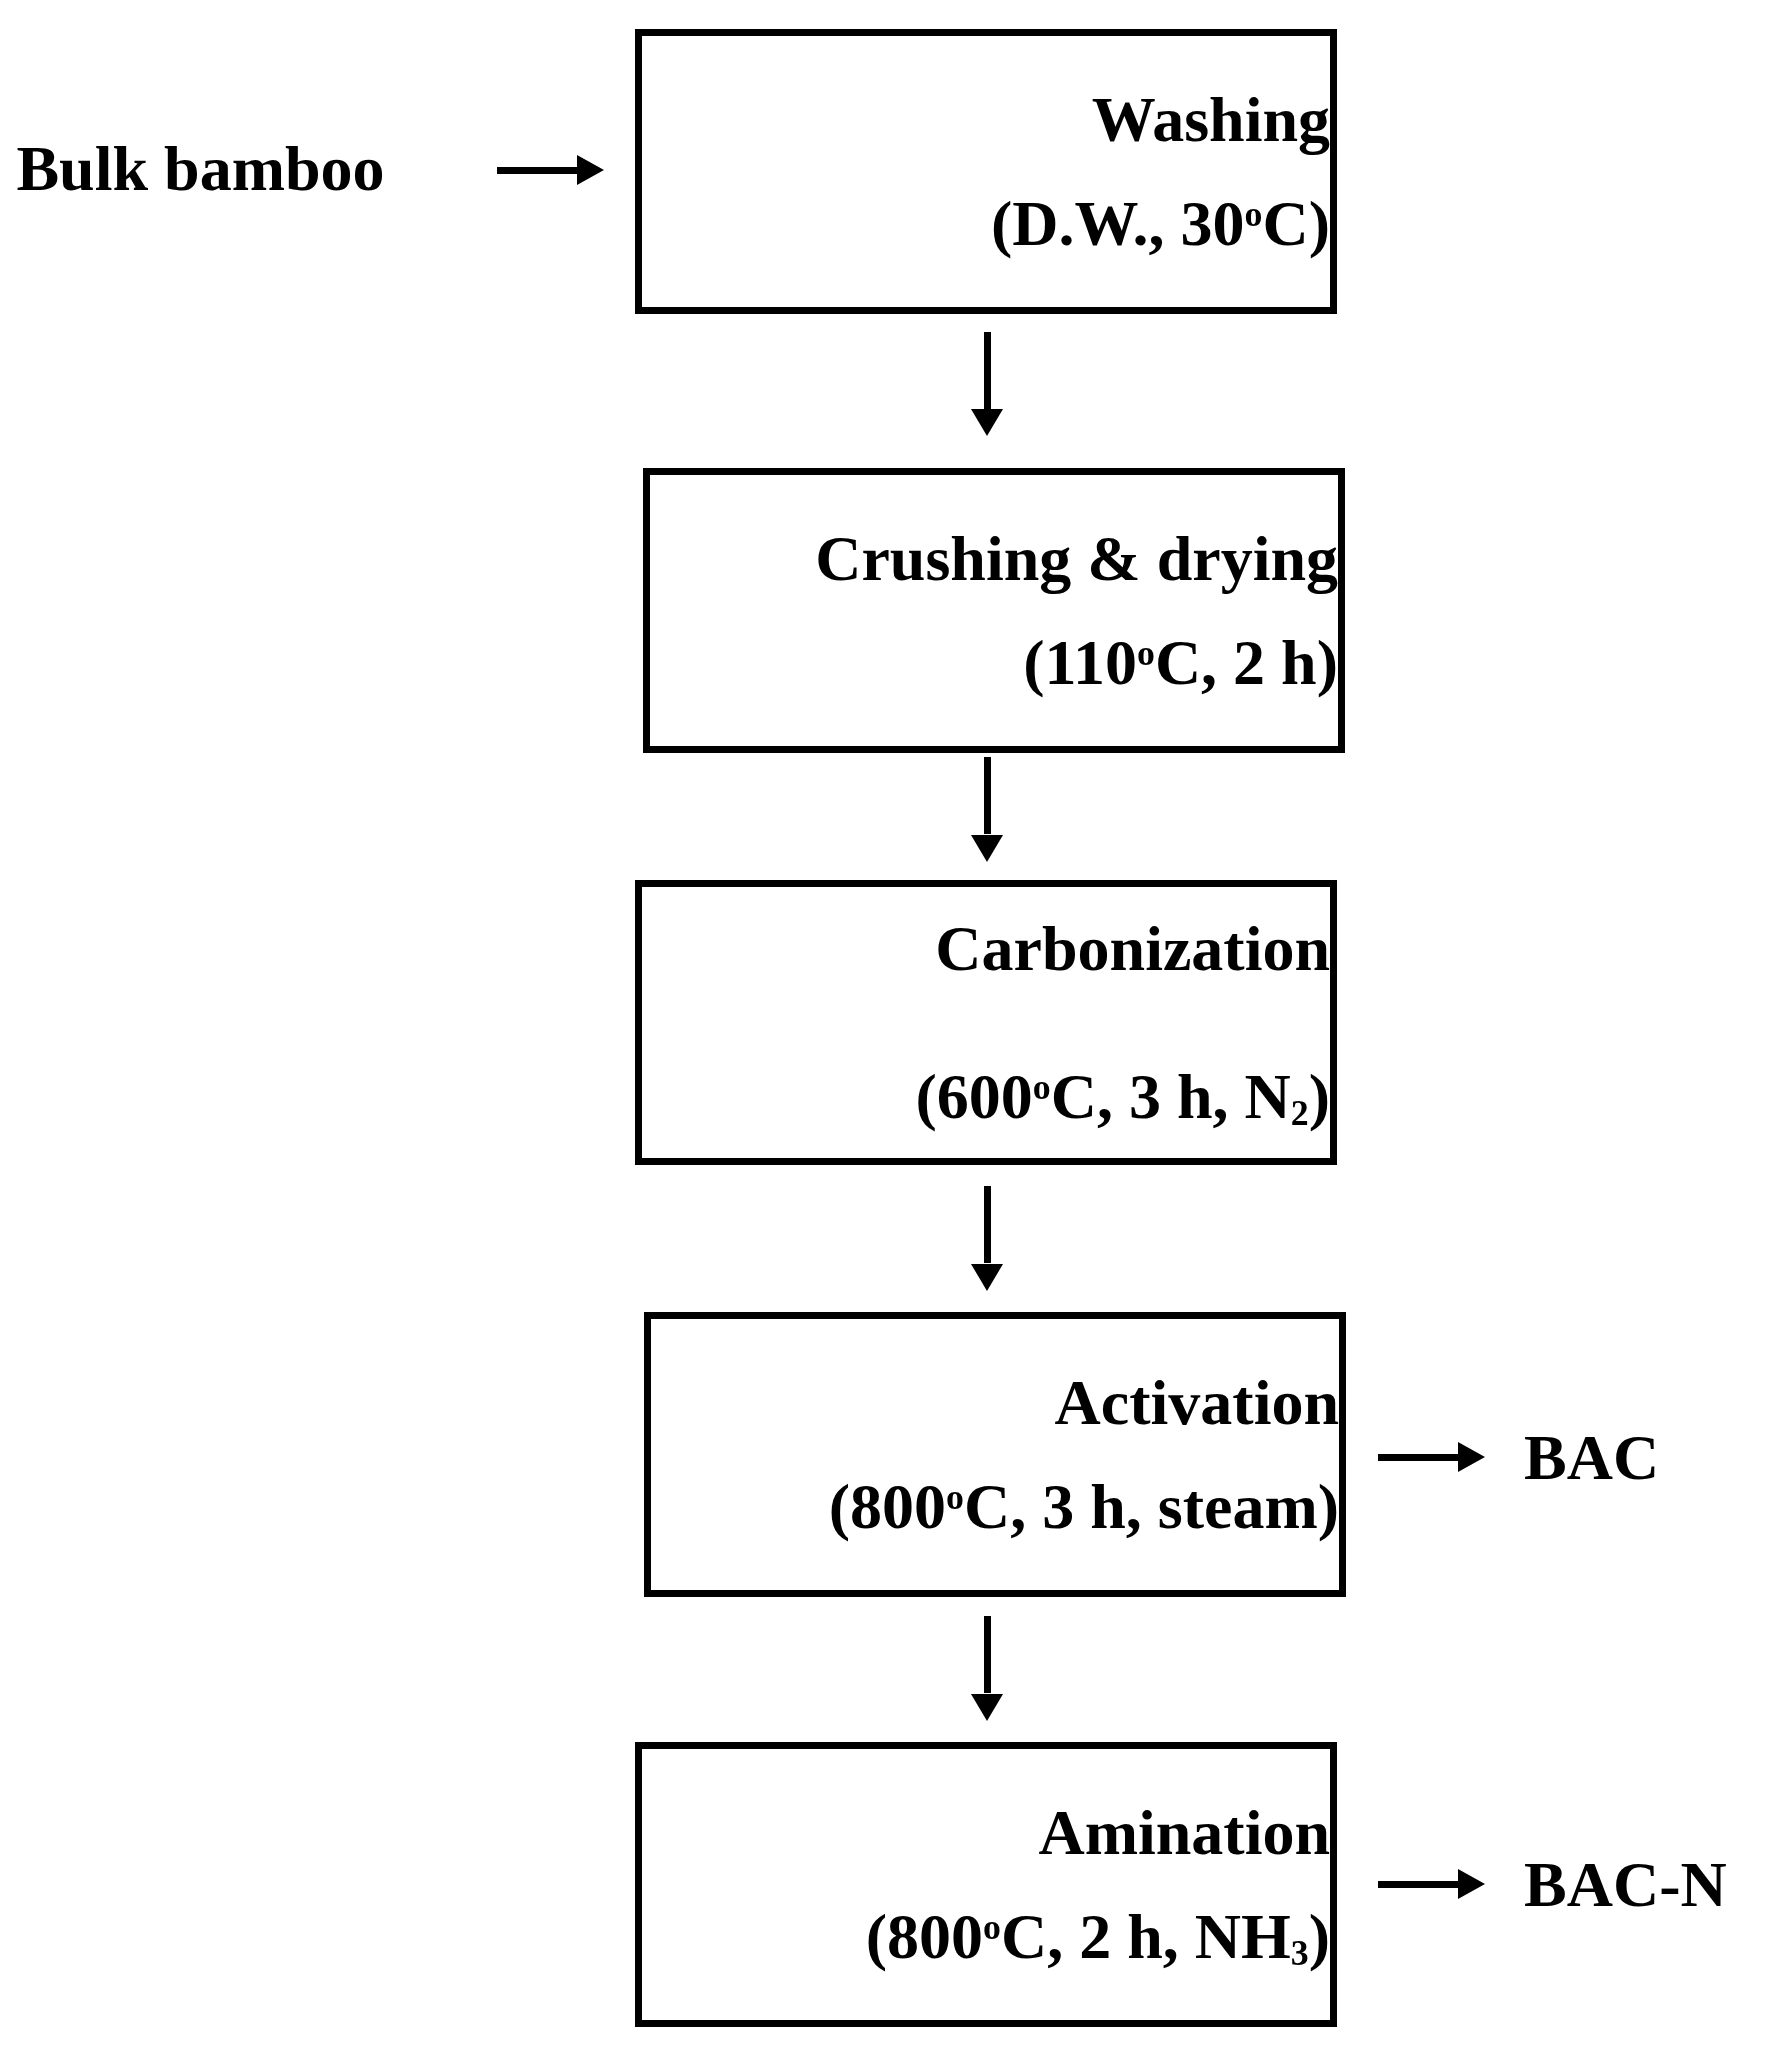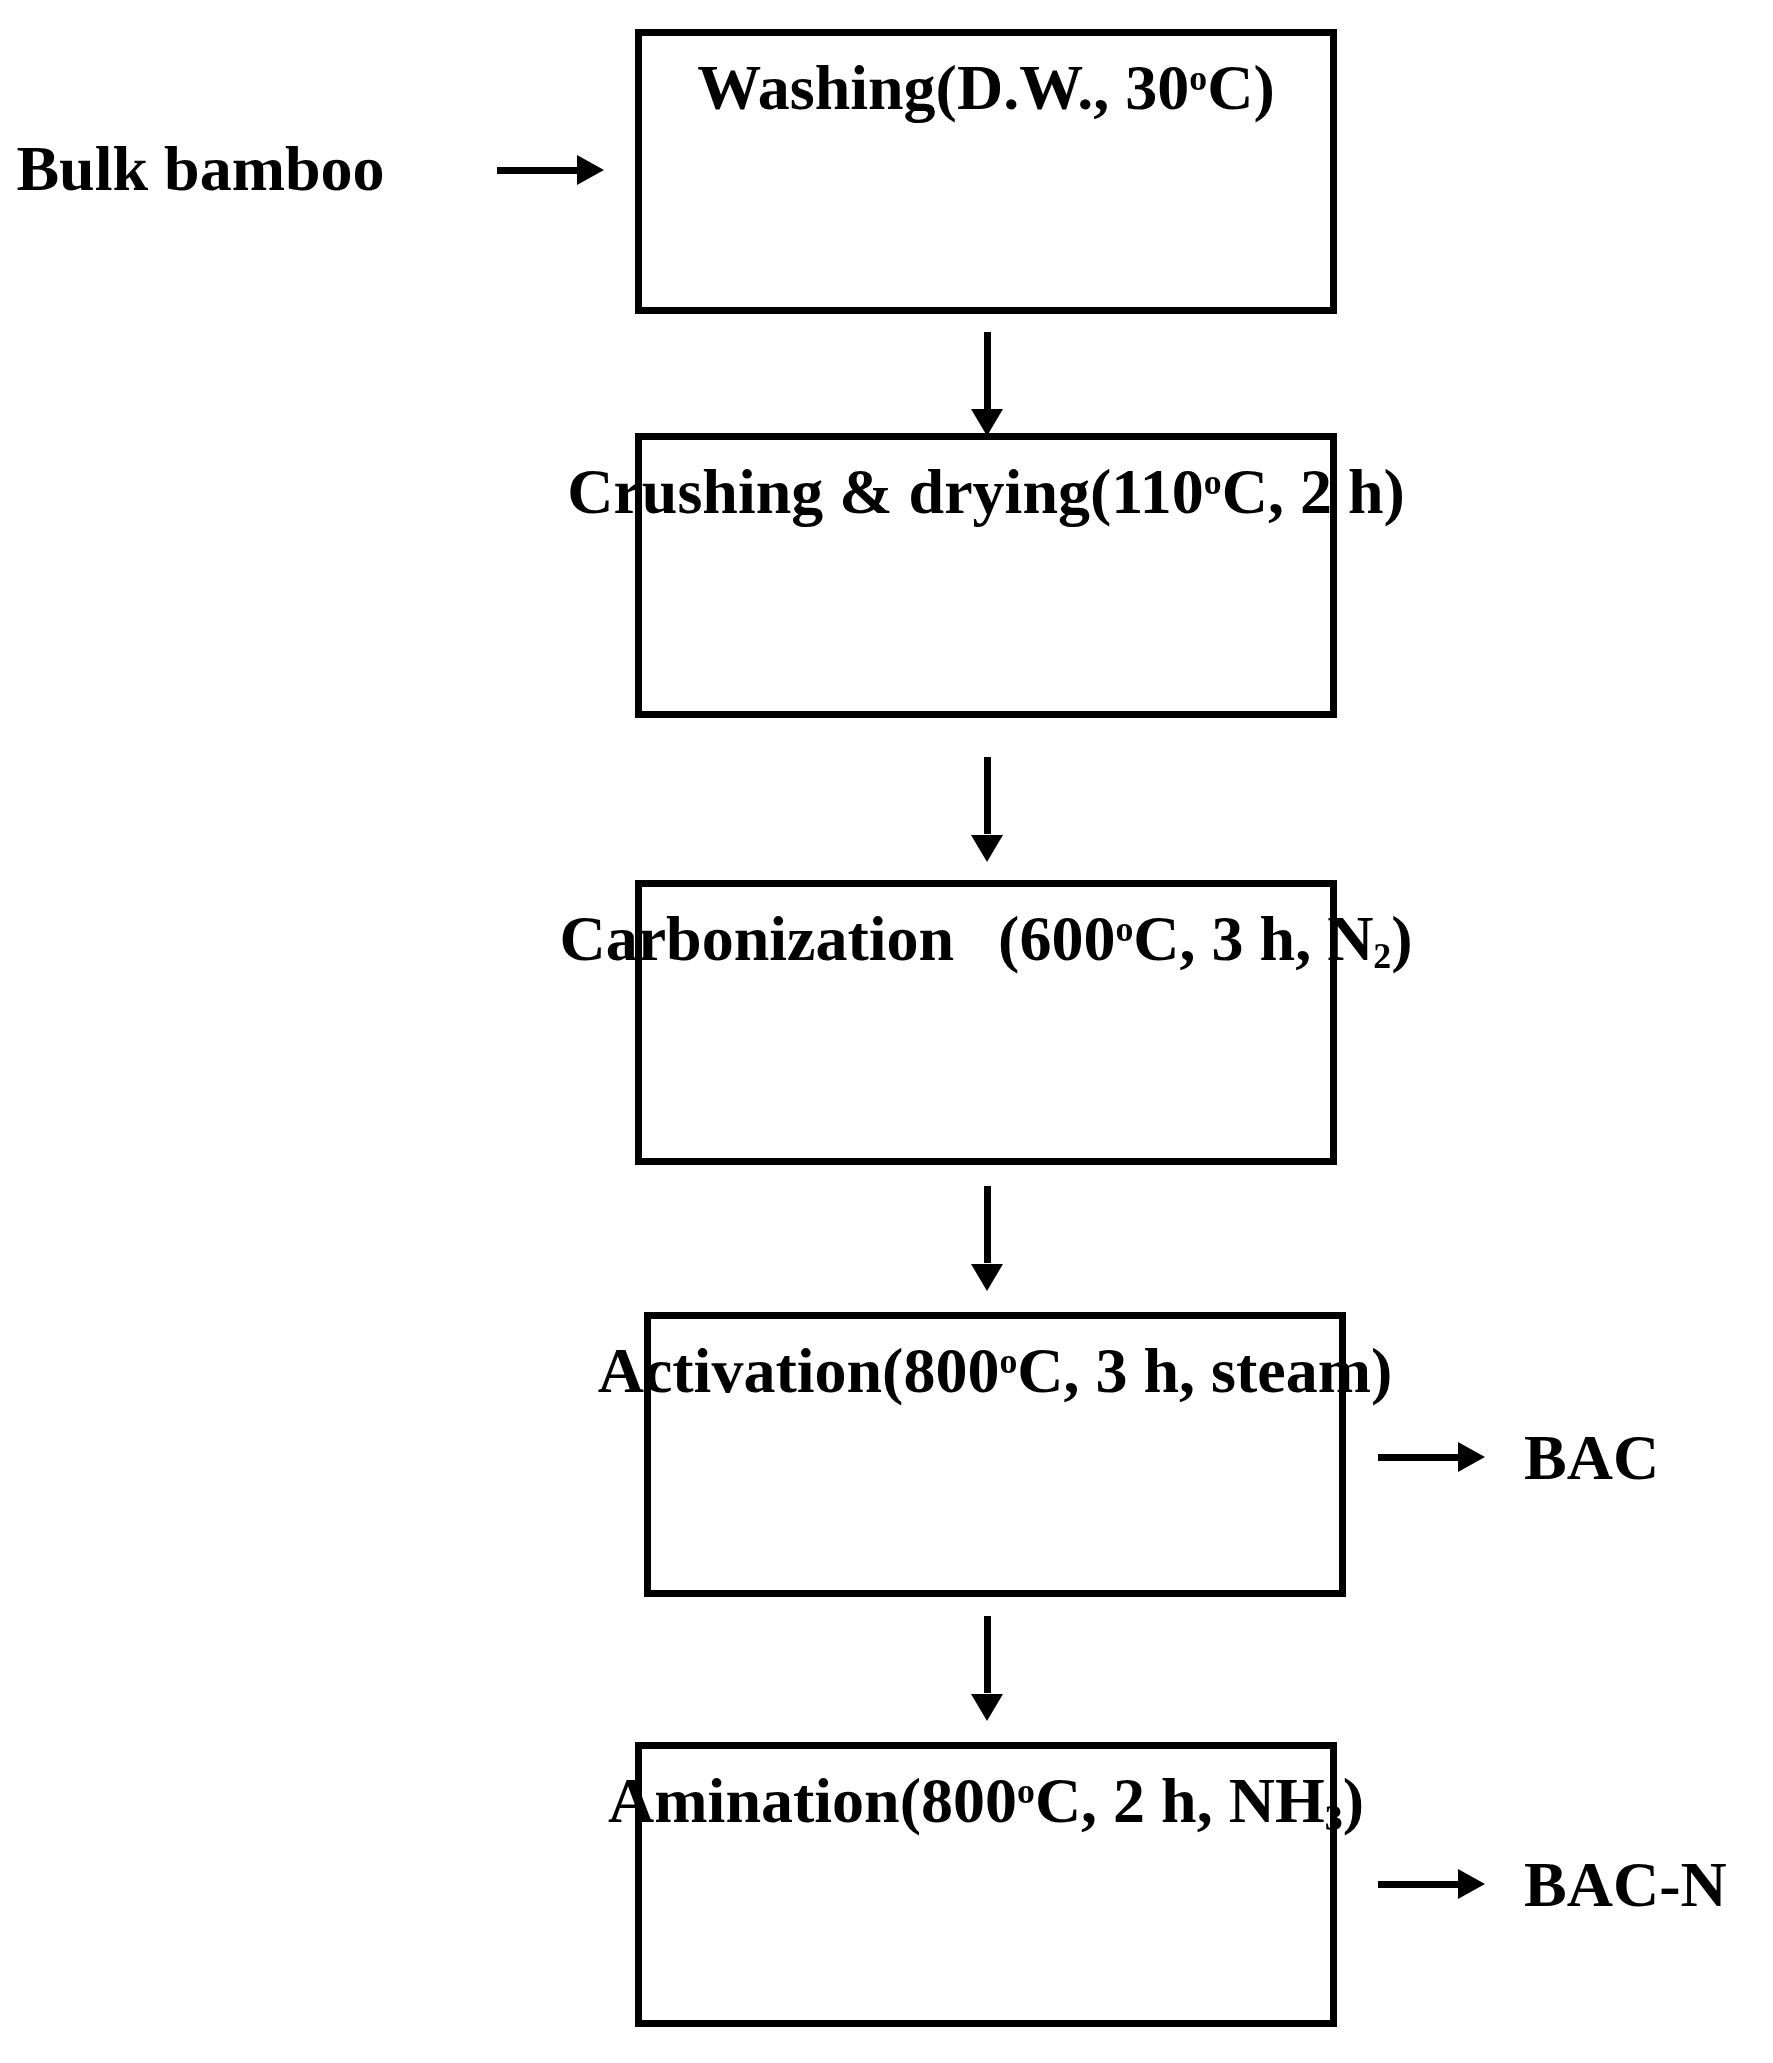--- a/index.html
+++ b/index.html
@@ -21,31 +21,31 @@
   
   .box {
     position: absolute;
     left: 635px;
     width: 702px;
     height: 285px;
     border: 7.3px solid #000000;
     box-sizing: border-box;
     background: #ffffff;
     display: flex;
-    flex-direction: row;
-    align-items: flex-start;
+    flex-direction: column;
+    align-items: flex-end;
     justify-content: center;
     text-align: center;
     font-weight: bold;
     font-size: 64px;
     line-height: 104px;
     white-space: nowrap;
   }
   .box-washing       { top: 29px;   }
-  .box-crushing      { top: 433px;  }
+  .box-crushing      { top: 468px; margin-left: 8px;  }
   .box-carbonization { top: 880px; gap: 44px;  }
   .box-activation    { top: 1312px; margin-left: 9px; }
   .box-amination     { top: 1742px; }
 
   .box .sup {
     font-size: 0.56em;
     position: relative;
     top: -0.52em;
     line-height: 0;
   }

